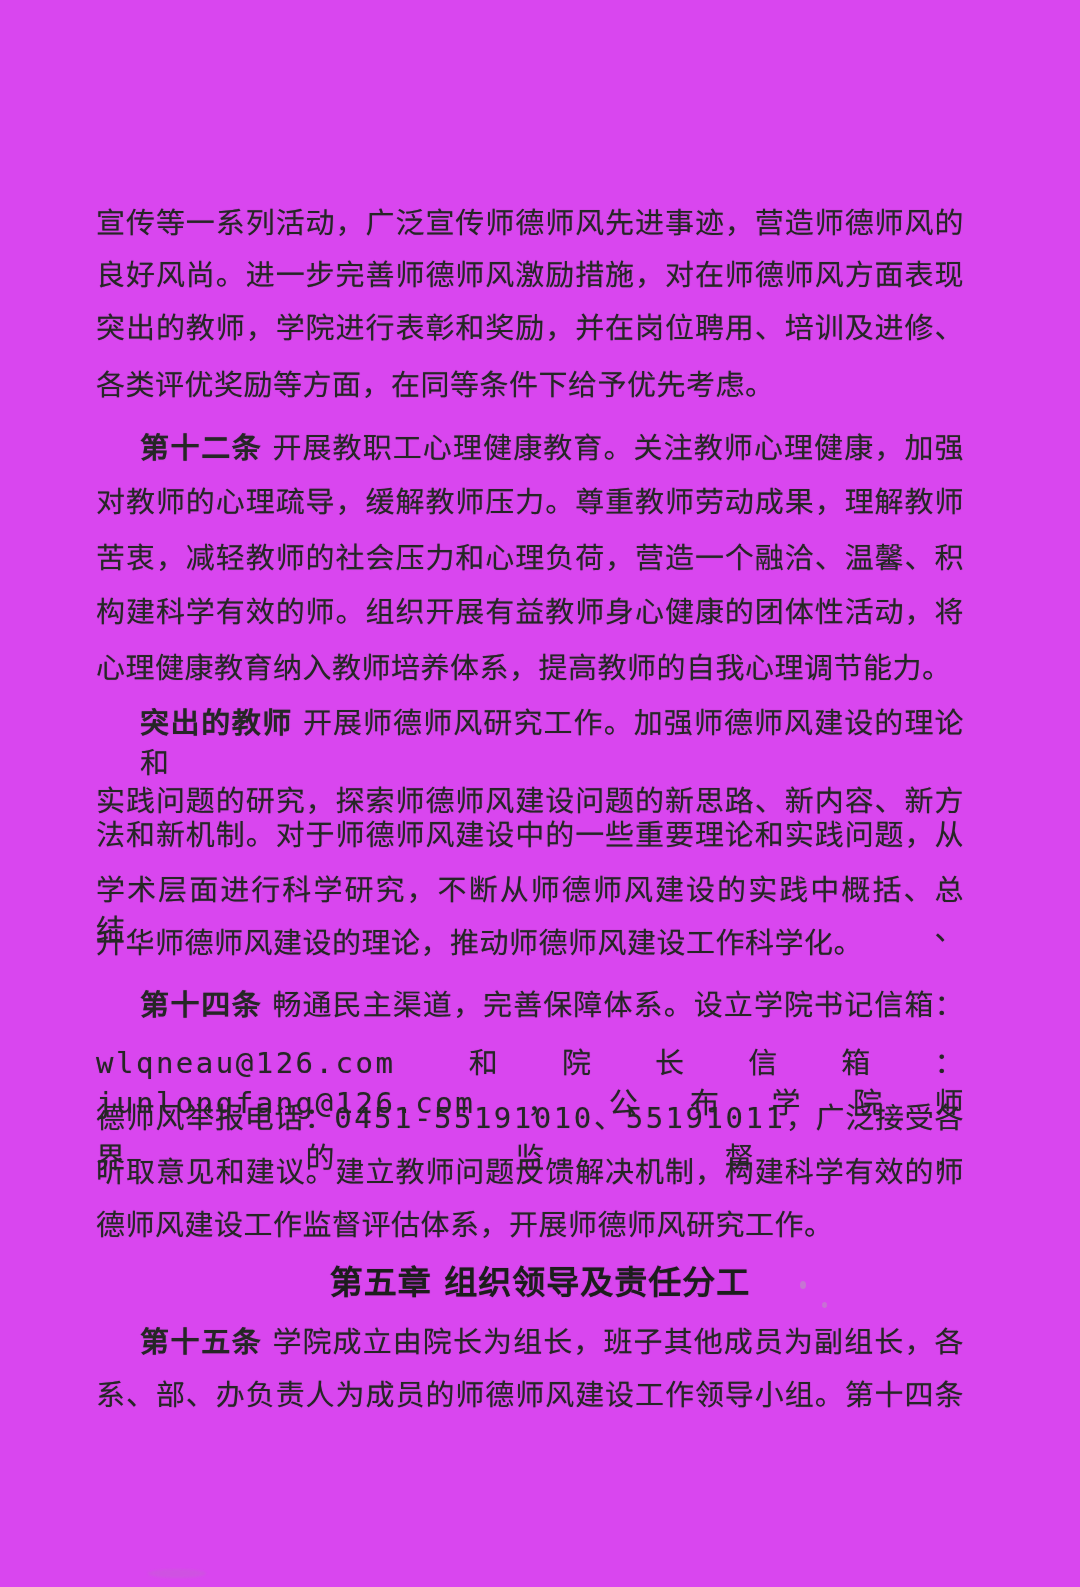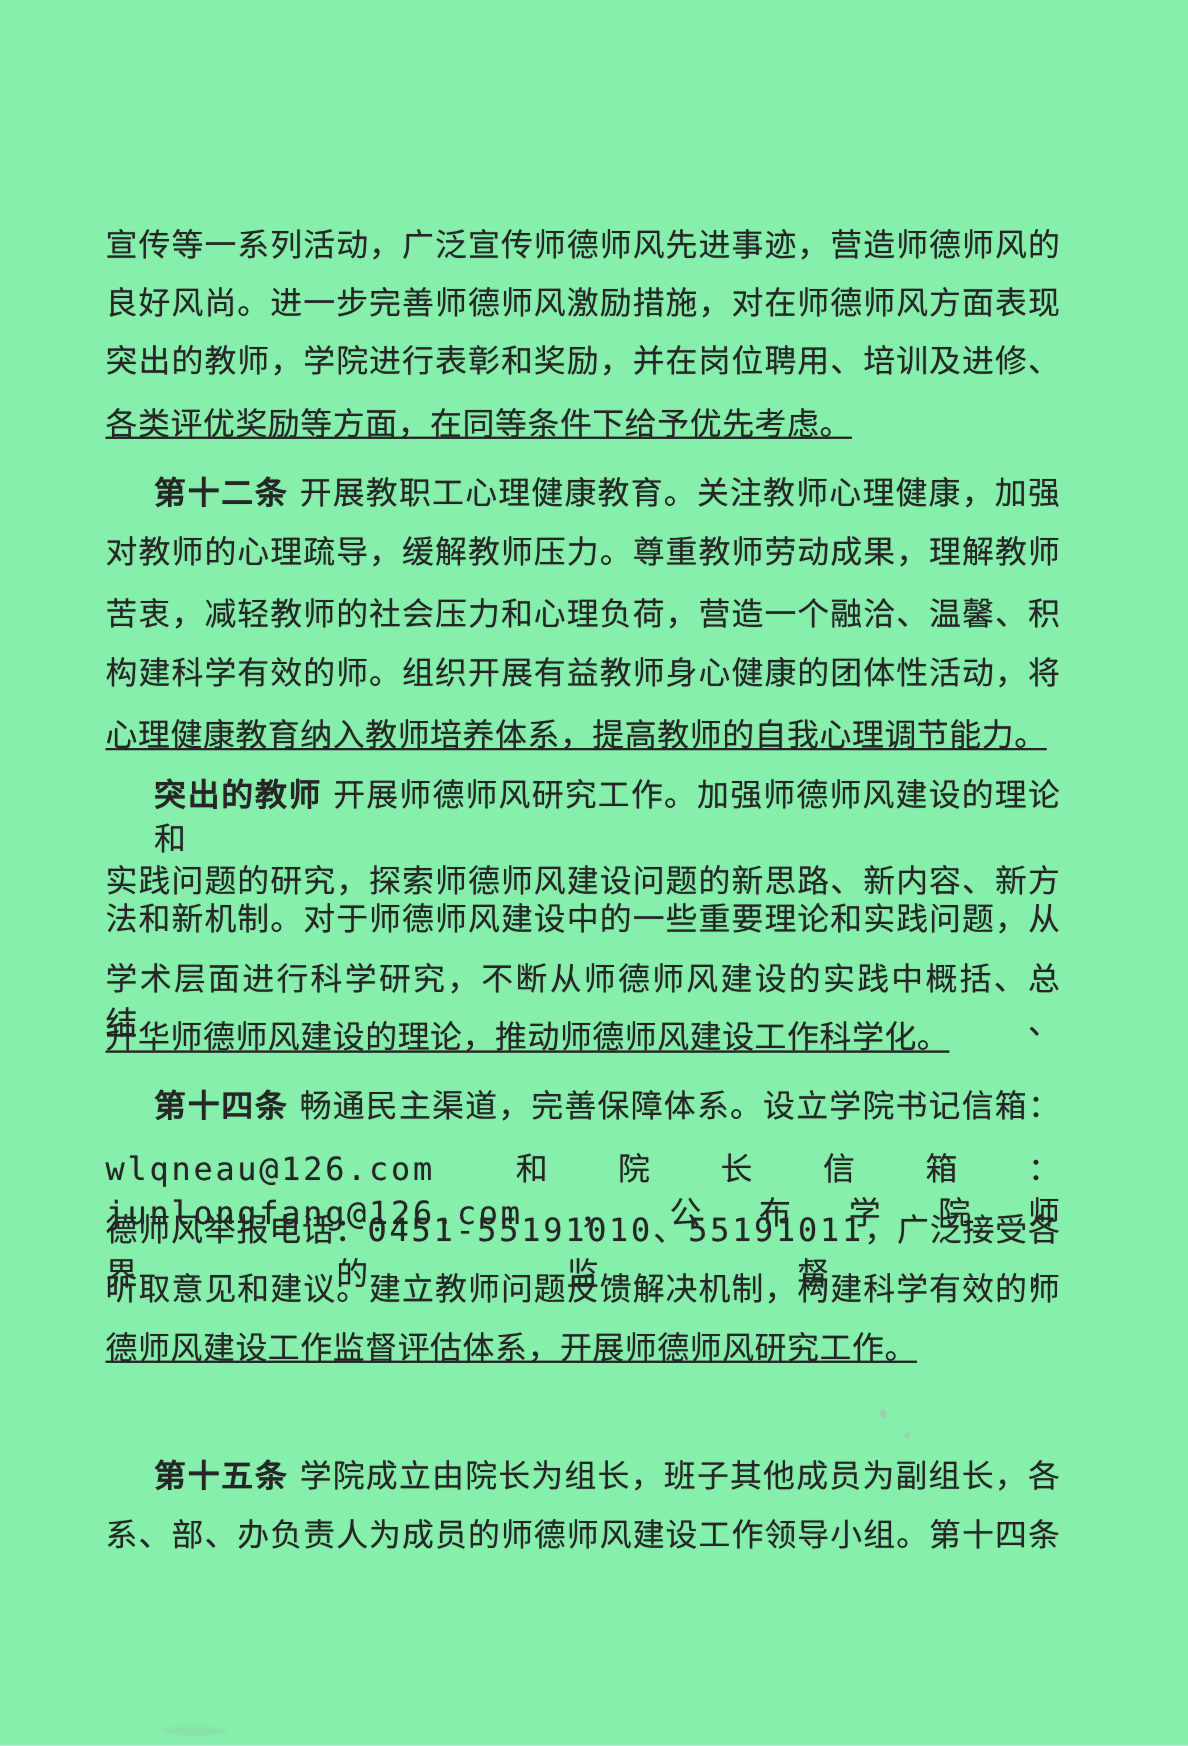--- a/index.html
+++ b/index.html
@@ -1,21 +1,21 @@
 <!DOCTYPE html>
 <html lang="zh-CN"><head>
 <meta charset="utf-8">
 <style>
   html, body { margin: 0; padding: 0; background: #e8e8e8; }
   .page {
     position: relative;
     width: 1080px;
     height: 1587px;
     margin: 0 auto;
-    background: #86efac;
+    background: #d946ef;
     overflow: hidden;
     color: #262626;
     font-family: "DejaVu Serif", "Liberation Serif", serif;
   }
   .textblock {
     position: absolute;
     left: 96px;
     top: 0;
     width: 868px;
   }
@@ -28,21 +28,20 @@
     letter-spacing: 0.5px;
     text-align: justify;
     text-align-last: justify;
     text-justify: inter-character;
     color: #262626;
     text-shadow: 0 0 1px rgba(45,45,45,0.45);
   }
   .line.short {
     text-align: right;
     text-align-last: left;
-    text-decoration: underline;
   }
   .line.indent { padding-left: 44px; width: 824px; }
   .article-label {
     font-family: "DejaVu Sans", "Liberation Sans", sans-serif;
     font-weight: 700;
     margin-right: 10px;
     letter-spacing: 1px;
   }
   .mono {
     font-family: "DejaVu Sans Mono", "Liberation Mono", monospace;
@@ -114,17 +113,18 @@
     </div>
     <div class="line" style="top:1152px">听取意见和建议。建立教师问题反馈解决机制，构建科学有效的师</div>
     <div class="line short" style="top:1205px">德师风建设工作监督评估体系，开展师德师风研究工作。</div>
 
     <div class="line indent" style="top:1322px">
       <span class="article-label">第十五条</span><span>学院成立由院长为组长，班子其他成员为副组长，各</span>
     </div>
     <div class="line" style="top:1375px">系、部、办负责人为成员的师德师风建设工作领导小组。第十四条</div>
   </div>
 
+  <div class="chapter" style="top:1263px">第五章 组织领导及责任分工</div>
 
   <div class="speck speck-a"></div>
   <div class="speck speck-b"></div>
   <div class="smudge"></div>
 </div>
 
 </body></html>

